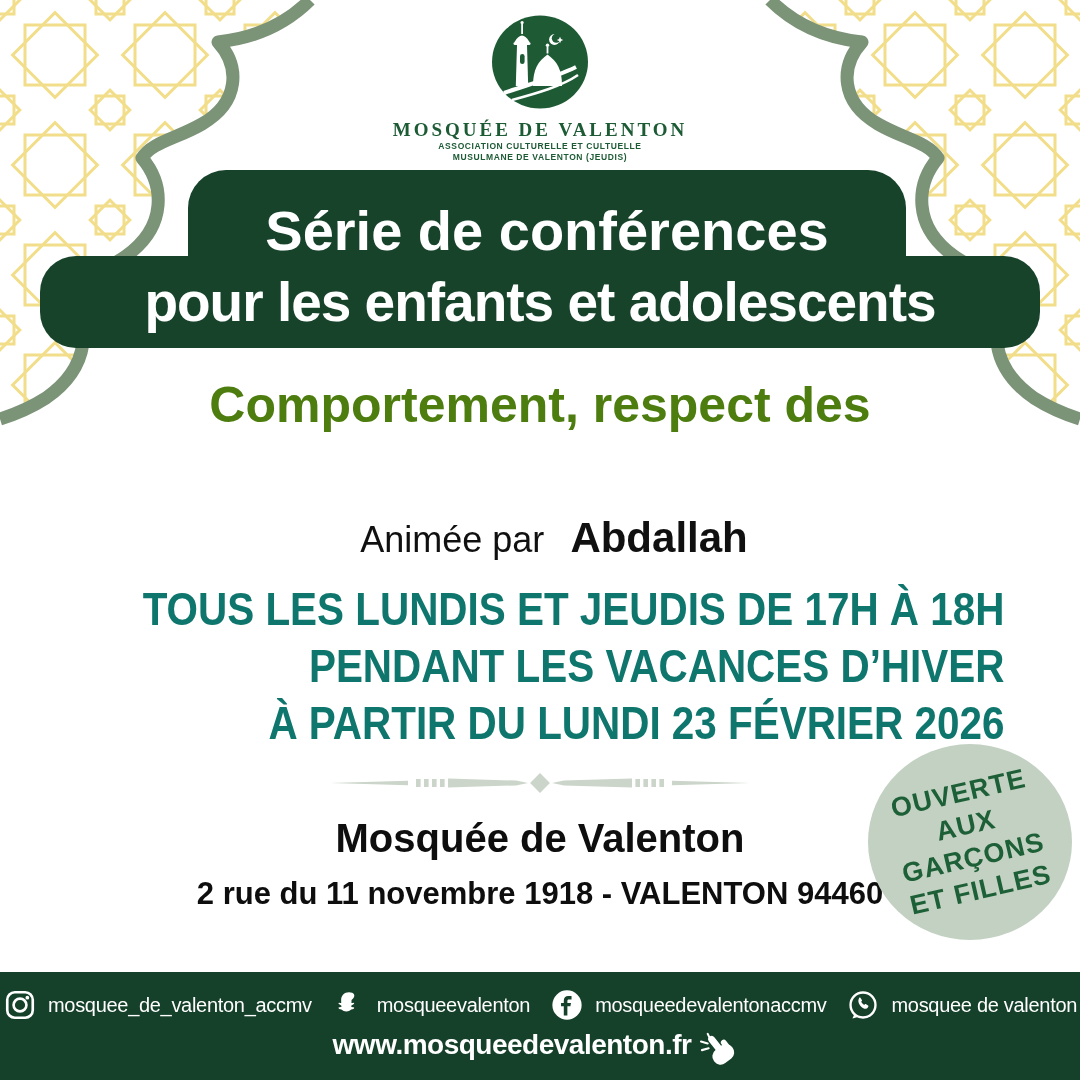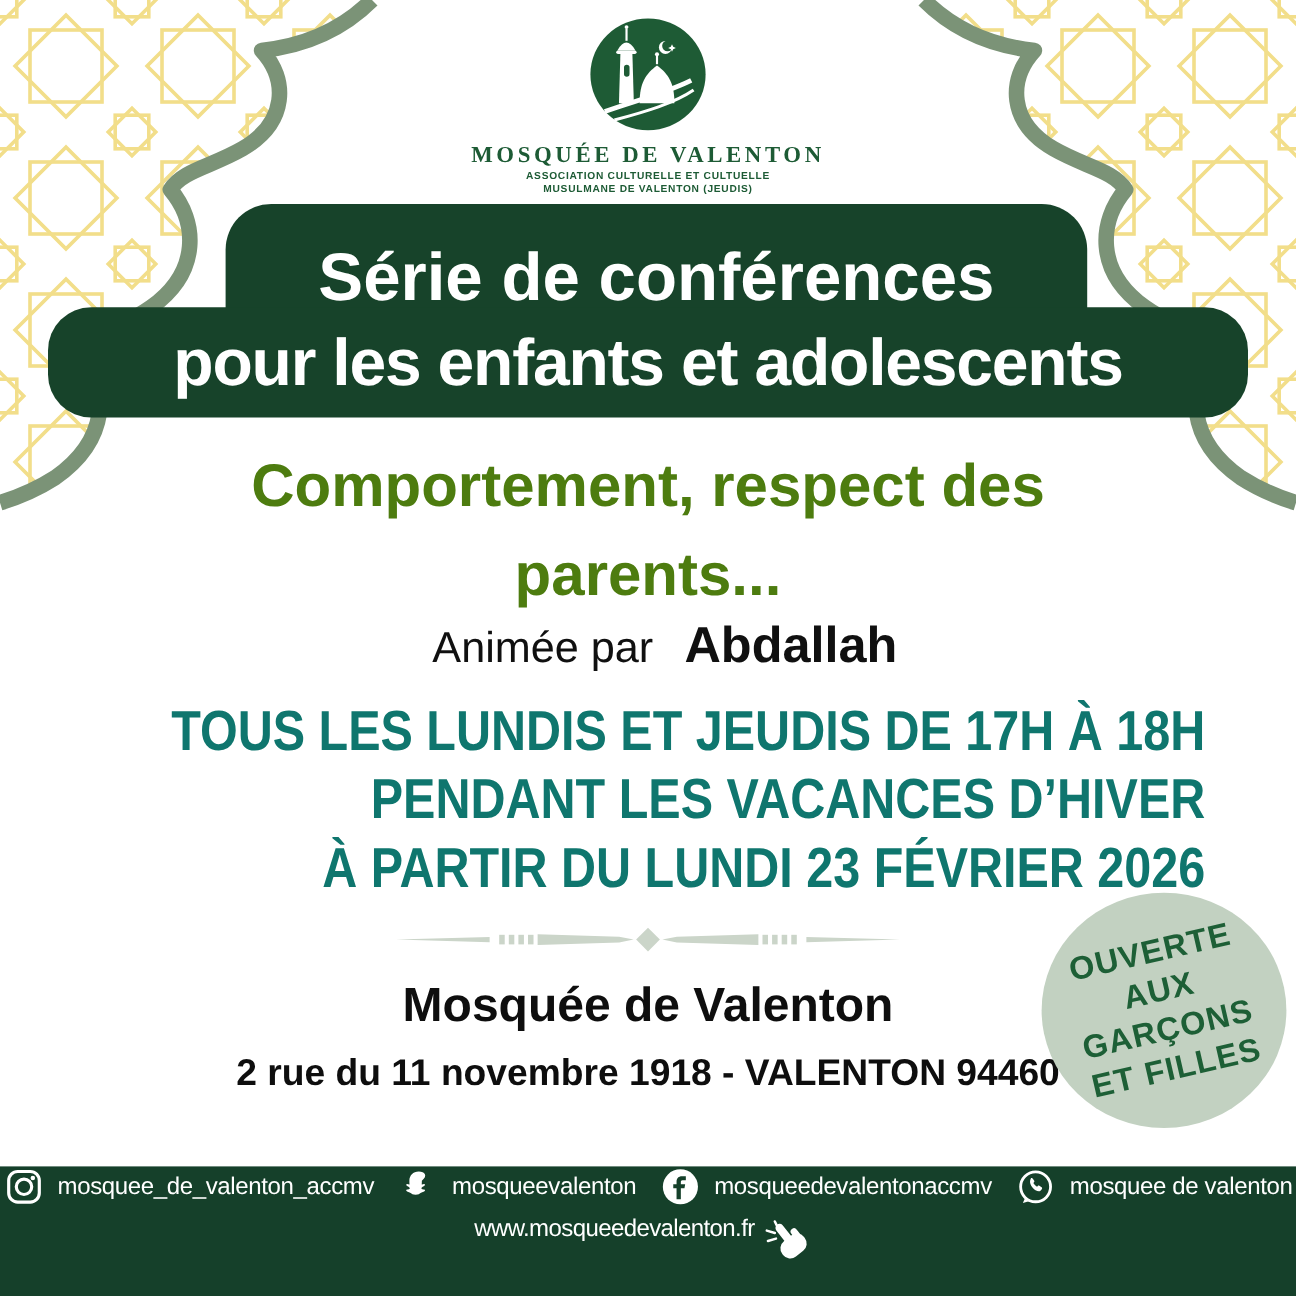--- a/index.html
+++ b/index.html
@@ -31,26 +31,26 @@
               font-weight:700;color:#0e0e0e;z-index:2;}
   .venue-address{position:absolute;top:876px;left:0;width:100%;text-align:center;font-size:31px;
               font-weight:700;color:#0e0e0e;z-index:2;}
   
   .badge{position:absolute;left:868px;top:744px;width:204px;height:196px;background:#c2d1c1;
          border-radius:50%;display:flex;align-items:center;justify-content:center;z-index:3;}
   .badge-inner{transform:rotate(-13deg);text-align:center;color:#1d5f36;font-weight:700;
          font-size:27px;line-height:33px;letter-spacing:1px;}
   
   .footer{position:absolute;left:0;bottom:0;width:100%;height:108px;background:#15402a;z-index:4;color:#fff;}
-  .social-row{display:flex;justify-content:center;align-items:center;gap:20px;padding-top:0;}
+  .social-row{display:flex;justify-content:center;align-items:center;gap:20px;padding-top:16px;}
   .social{display:flex;align-items:center;gap:11px;}
   .social svg{width:34px;height:34px;flex:0 0 auto;}
   .handle{font-size:20px;letter-spacing:-.3px;white-space:nowrap;}
   .site-row{display:flex;justify-content:center;align-items:flex-start;gap:8px;margin-top:7px;}
-  .site{font-size:20px;letter-spacing:-.5px;}
+  .site{font-size:28px;letter-spacing:-.5px;font-weight:bold;}
   .hand-svg{width:48px;height:44px;margin-top:2px;}
 </style>
 </head>
 <body>
 
 <div class="poster">
 
   <svg class="arch-svg" width="1080" height="430" viewBox="0 0 1080 430">
     <defs>
       <pattern id="girih" patternUnits="userSpaceOnUse" width="110" height="110">
@@ -107,21 +107,20 @@
 
   <div class="banner banner1">
     <span>Série de conférences</span>
   </div>
   <div class="banner banner2">
     <span>pour les enfants et adolescents</span>
   </div>
 
   <div class="topic">
     <div>Comportement, respect des</div>
-    <div>parents...</div>
   </div>
 
   <div class="speaker">
     <span class="speaker-prefix">Animée par</span><span class="speaker-name">Abdallah</span>
   </div>
 
   <div class="schedule">
     <div class="sched-line">TOUS LES LUNDIS ET JEUDIS DE 17H À 18H</div>
     <div class="sched-line">PENDANT LES VACANCES D’HIVER</div>
     <div class="sched-line">À PARTIR DU LUNDI 23 FÉVRIER 2026</div>

